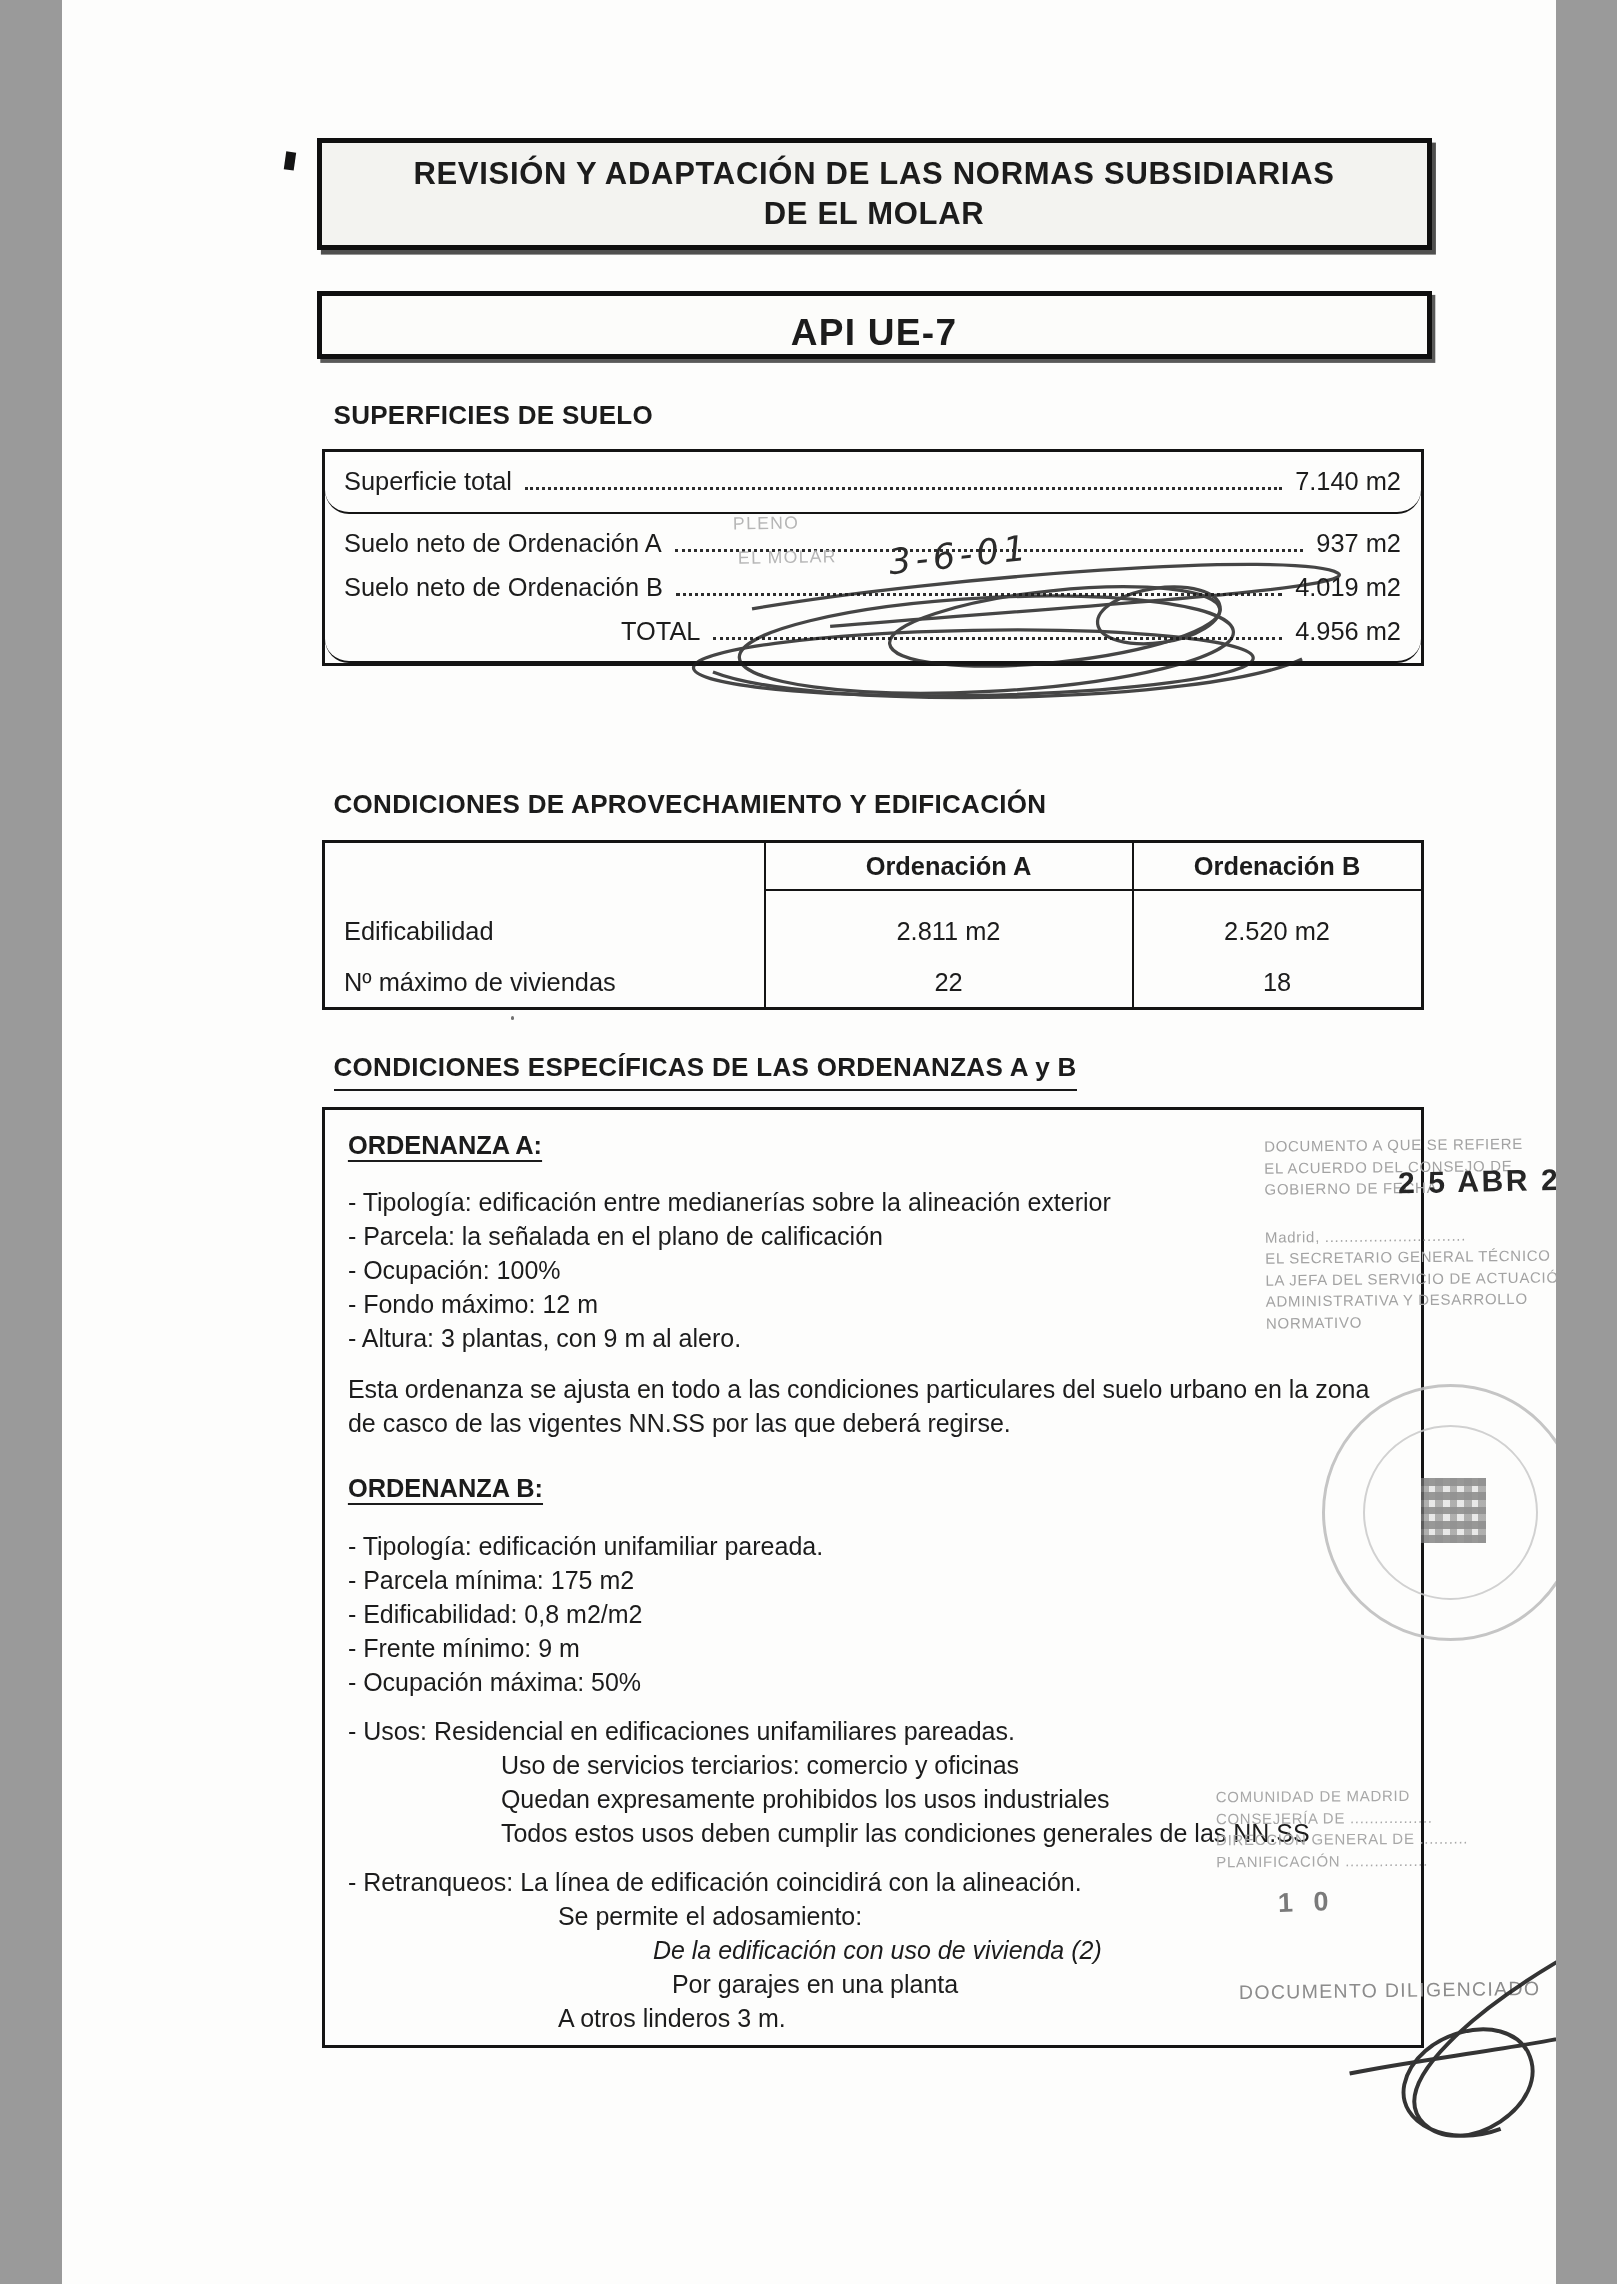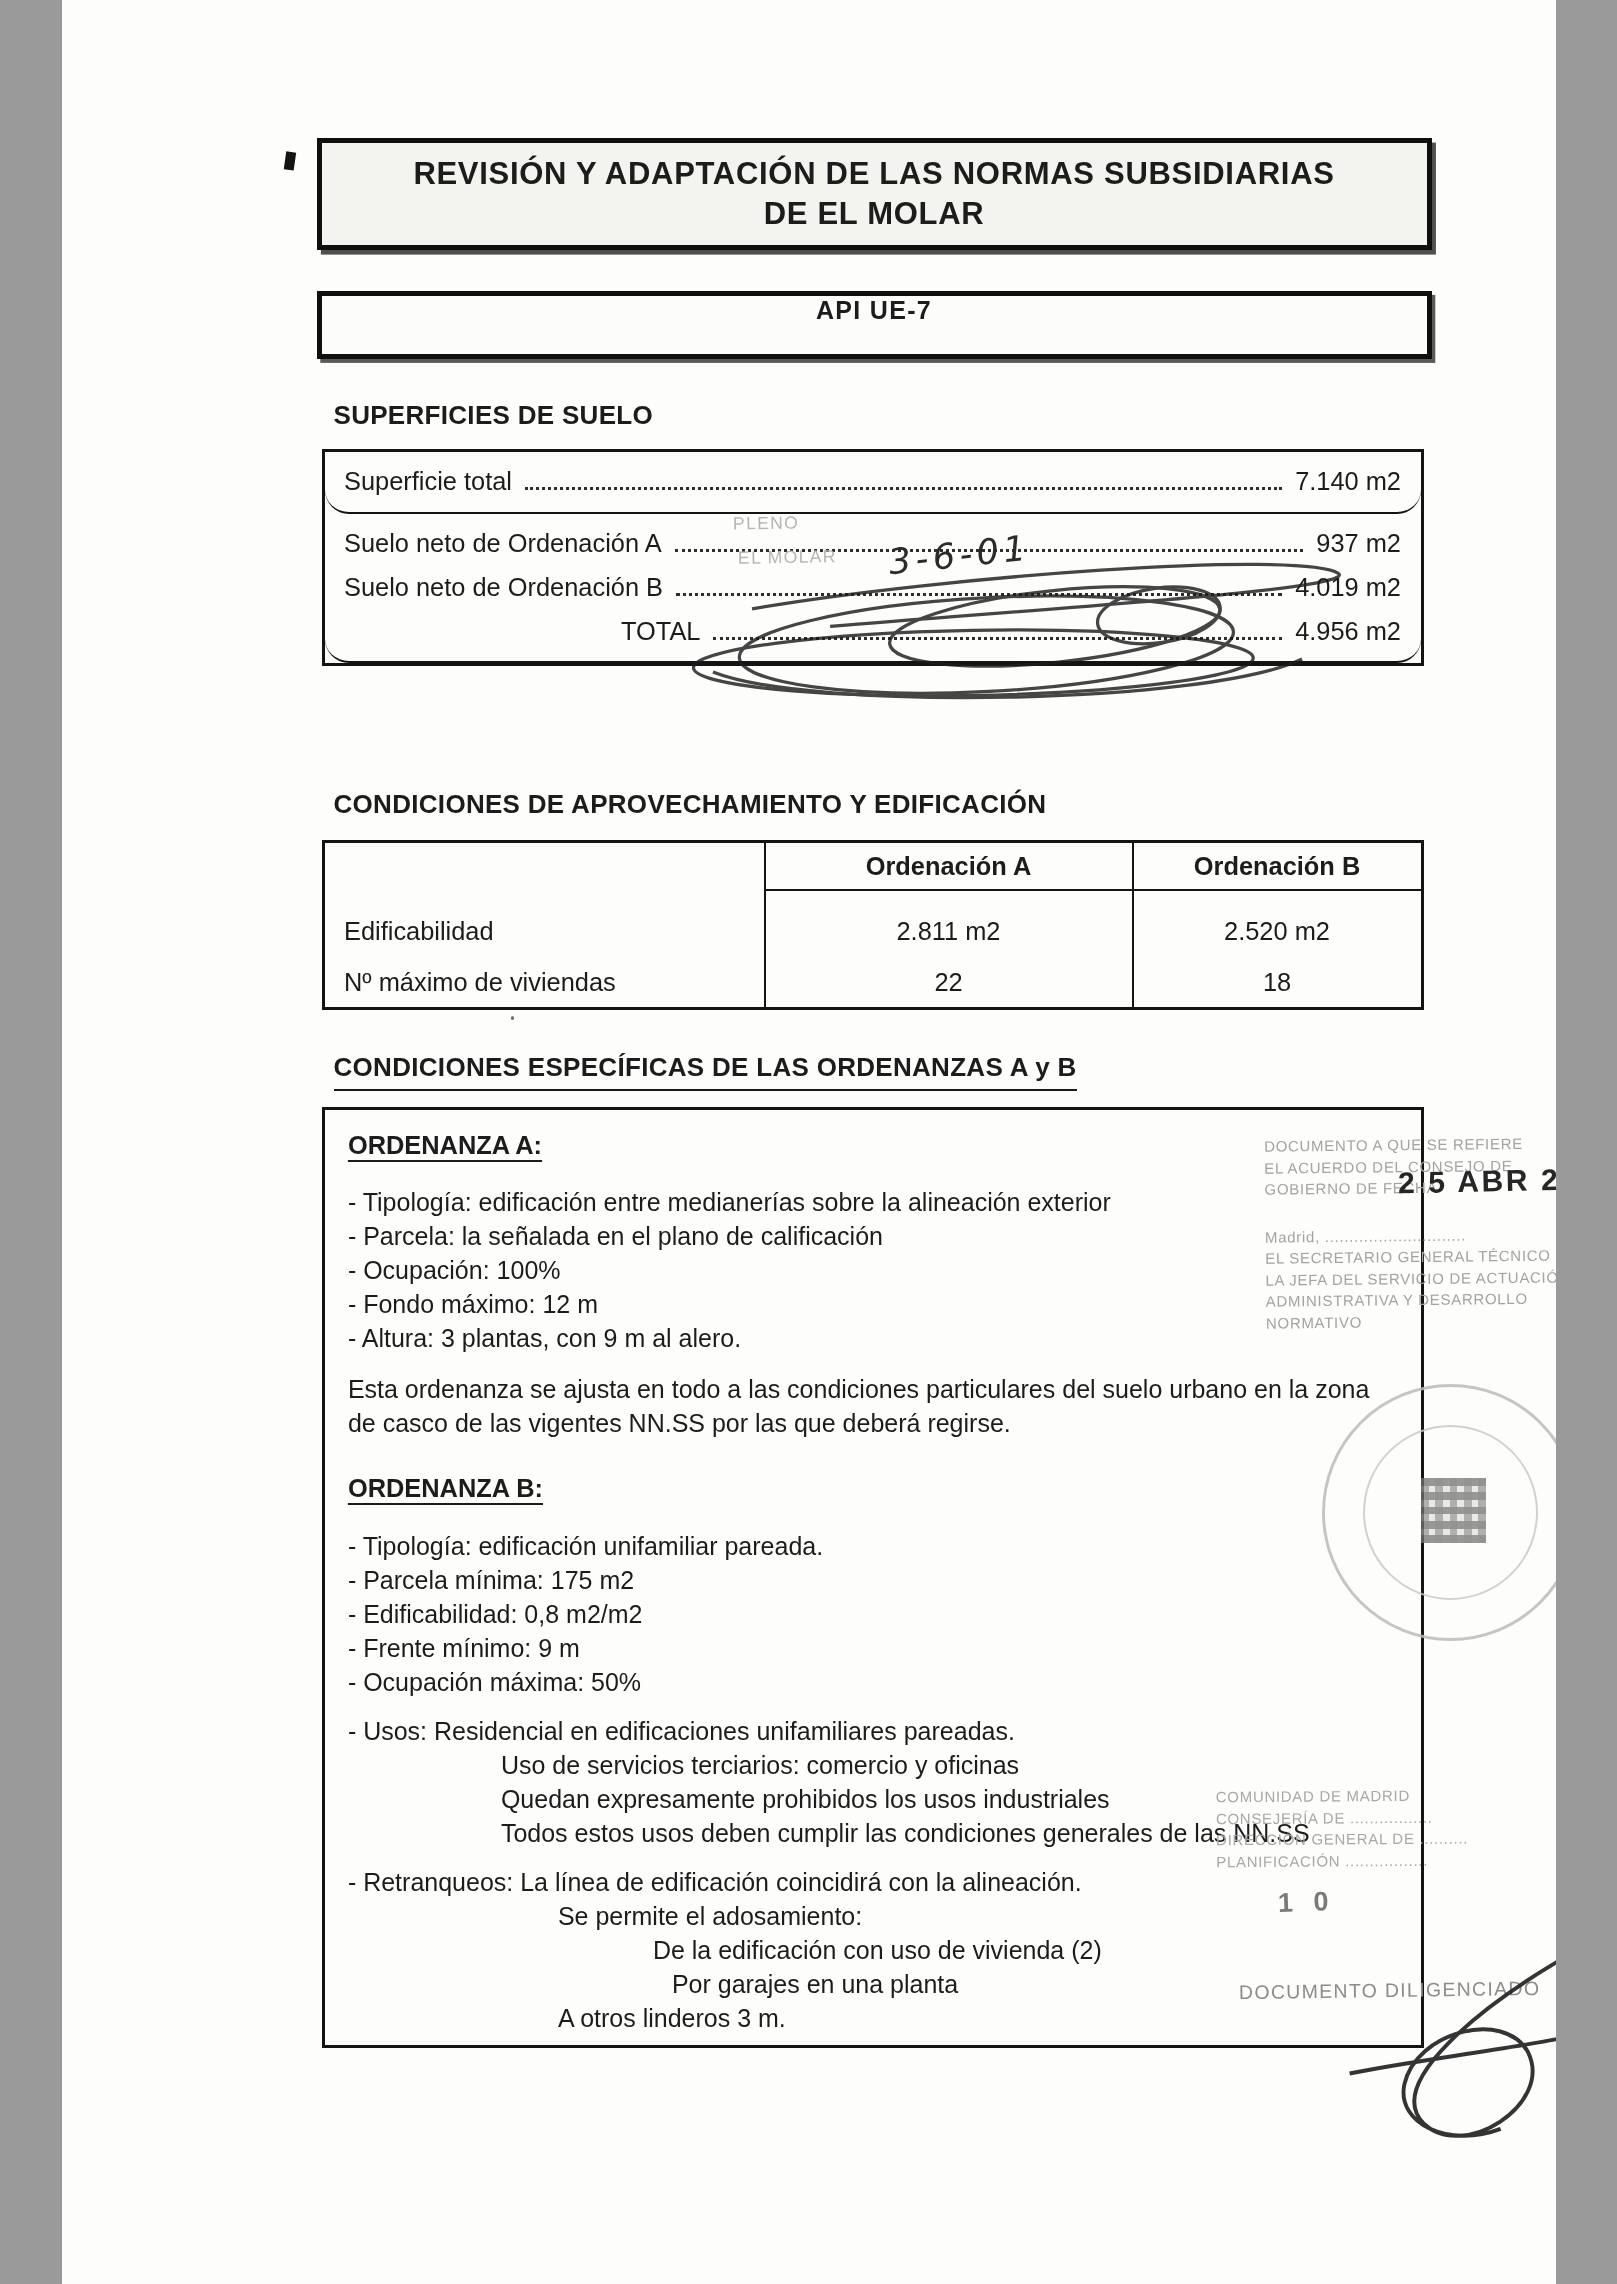--- a/index.html
+++ b/index.html
@@ -15,22 +15,22 @@
     position:absolute; left:255px; top:138px; width:1115px; height:112px;
     border:5.9px solid #0f0f0f; background:#f3f3f0;
     box-shadow:3.9px 4.6px 0 rgba(20,20,20,.75);
     display:flex; flex-direction:column; justify-content:center; align-items:center;
     text-align:center; font-weight:bold; font-size:31px; line-height:40px; letter-spacing:0.7px;
   }
   .api-box {
     position:absolute; left:255px; top:291px; width:1115px; height:68px;
     border:5.2px solid #0f0f0f; background:#fcfcfa;
     box-shadow:3.3px 3.9px 0 rgba(20,20,20,.7);
-    display:flex; justify-content:center; align-items:flex-start;
-    font-weight:bold; font-size:25px; letter-spacing:1.3px;
+    display:flex; justify-content:center; align-items:flex-end;
+    font-weight:bold; font-size:37px; letter-spacing:1.3px;
   }
 
   
   .sec-heading { position:absolute; left:272px; font-weight:bold; font-size:26px; letter-spacing:0.3px; white-space:nowrap; }
   #h-superficies { top:400px; }
   #h-condiciones { top:789px; }
   #h-especificas { top:1052px; border-bottom:2.6px solid #1a1a1a; padding-bottom:5.9px; }
 
   
   .table1 { position:absolute; left:260px; top:449px; width:1102px; border:3.3px solid #141414; font-size:25.4px; background:#fdfdfc; }
@@ -62,21 +62,21 @@
     position:absolute; left:260px; top:1107px; width:1102px; height:941px;
     border:3.3px solid #141414; padding:18px 23.4px; font-size:25px; line-height:34px; background:transparent;
   }
   .ord-title { font-weight:bold; font-size:25.4px; text-decoration:underline; text-underline-offset:5.9px; margin-bottom:23.4px; }
   .ord-title.b { margin-bottom:23.4px; }
   .para { margin-top:17px; margin-bottom:31px; }
   .uso-block { margin-top:15.6px; }
   .ret-block { margin-top:14.3px; }
   .ind-usos { padding-left:153px; }
   .ind-a { padding-left:210px; }
-  .ind-b { padding-left:305px; }
+  .ind-b { padding-left:305px;font-style:italic; }
   .ind-c { padding-left:324px; }
 
   
   .stamp { position:absolute; color:#a3a3a3; font-size:15px; line-height:21.5px; letter-spacing:0.7px; }
   .stamp-approval { left:1203px; top:1134px; width:313px; transform:rotate(-.6deg); }
   .stamp-approval .gap { height:26px; }
   .date-stamp {
     position:absolute; left:1336px; top:1164px; font-weight:bold; font-size:30px; letter-spacing:2.6px;
     color:#262626; transform:rotate(-1.2deg); white-space:nowrap;
   }

